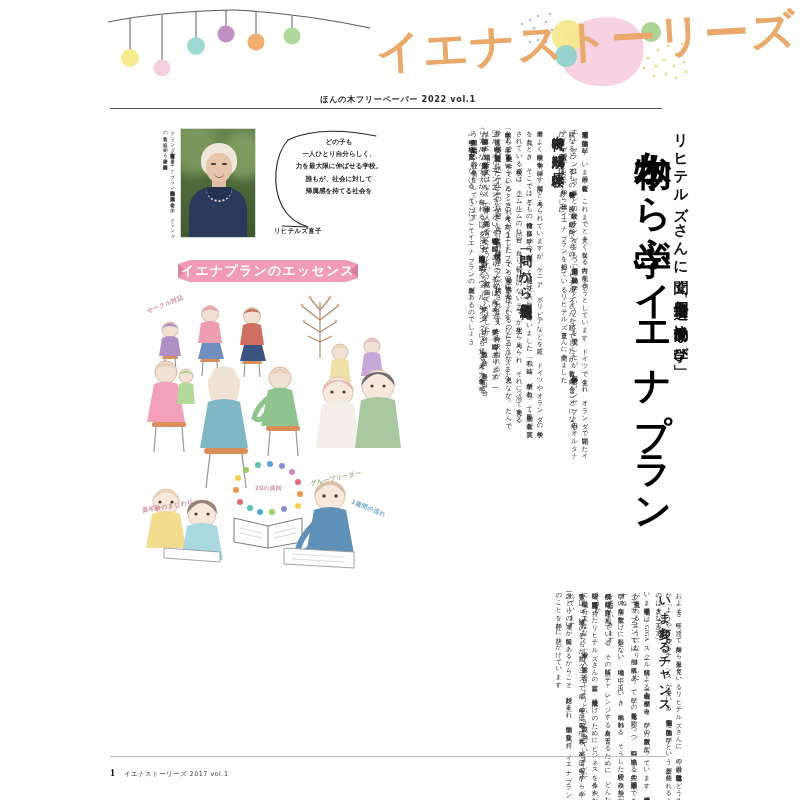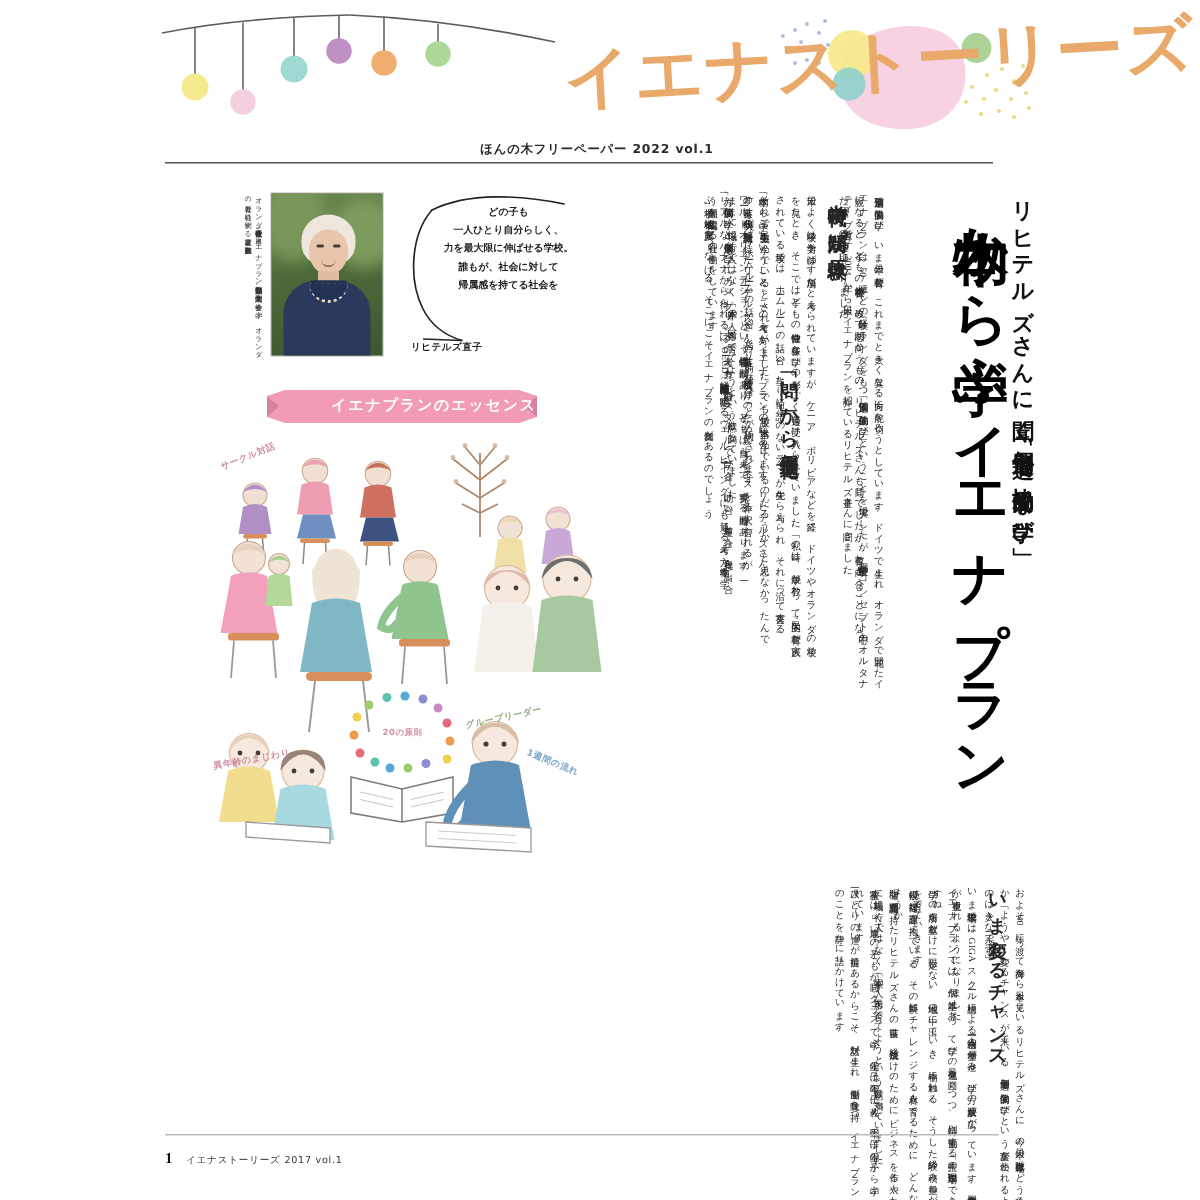--- a/index.html
+++ b/index.html
@@ -82,21 +82,21 @@
   .bubble-txt{position:absolute;left:12px;top:6px;width:118px;
       font-size:6.6px;line-height:1.85;text-align:center;color:#1e1e1e;
       font-weight:600;}
   .bubble-sig{position:absolute;left:6px;bottom:2px;font-size:6.4px;
       font-weight:700;color:#1e1e1e;letter-spacing:.3px;}
 
   
   .illus{position:absolute;left:16px;top:142px;width:288px;height:330px;}
   .ribbon{position:absolute;left:54px;top:0px;width:180px;height:22px;}
   .ribbon-label{position:absolute;left:54px;top:4px;width:180px;height:14px;
-      text-align:right;font-size:10px;font-weight:700;color:#fff;
+      text-align:center;font-size:13px;font-weight:700;color:#fff;
       letter-spacing:1.2px;line-height:14px;
       font-family:"DejaVu Sans",sans-serif;}
   .ilabel{position:absolute;font-size:6px;font-weight:700;color:#b07a6e;
       letter-spacing:.4px;white-space:nowrap;
       font-family:"DejaVu Sans",sans-serif;}
   .ilabel.blue{color:#7aa9c4;}
   .ilabel.pink{color:#d08fa2;}
   .ilabel.grn{color:#8fae7e;}
 
   

